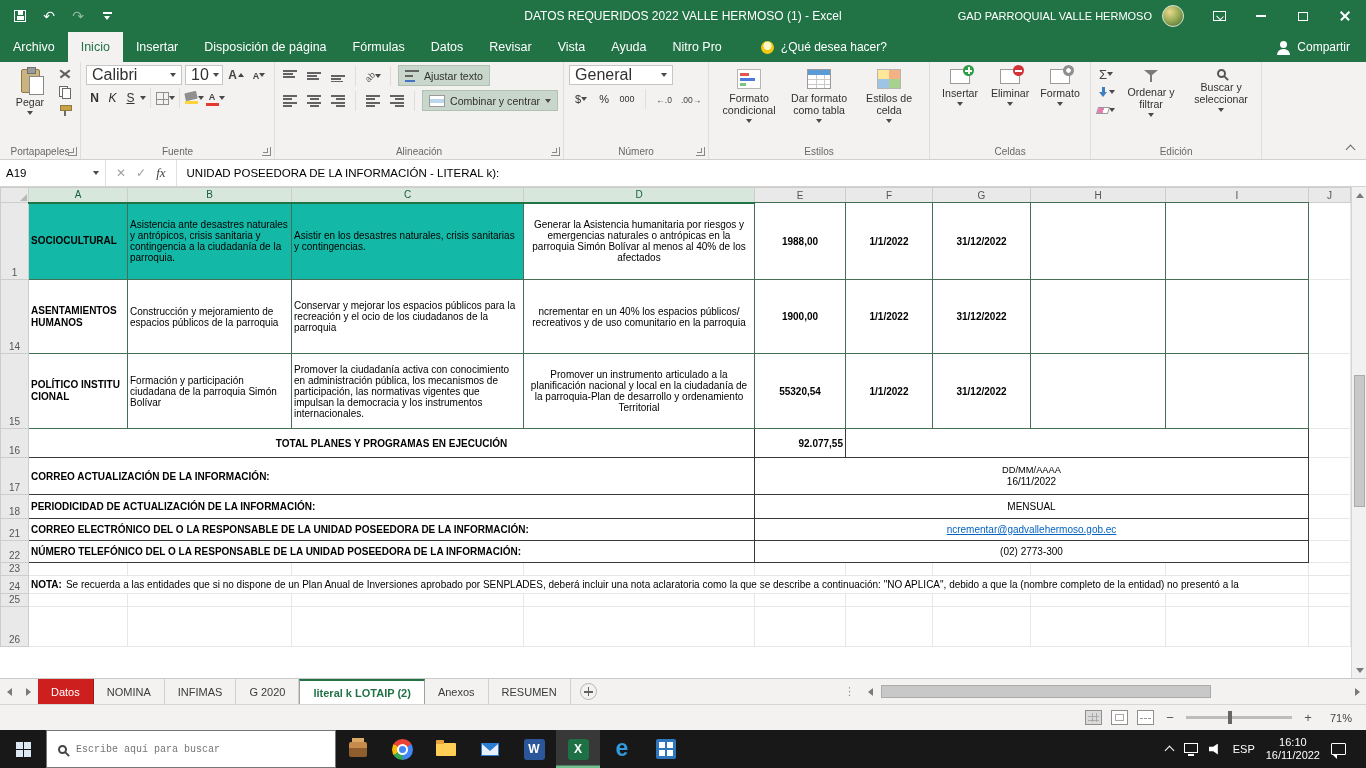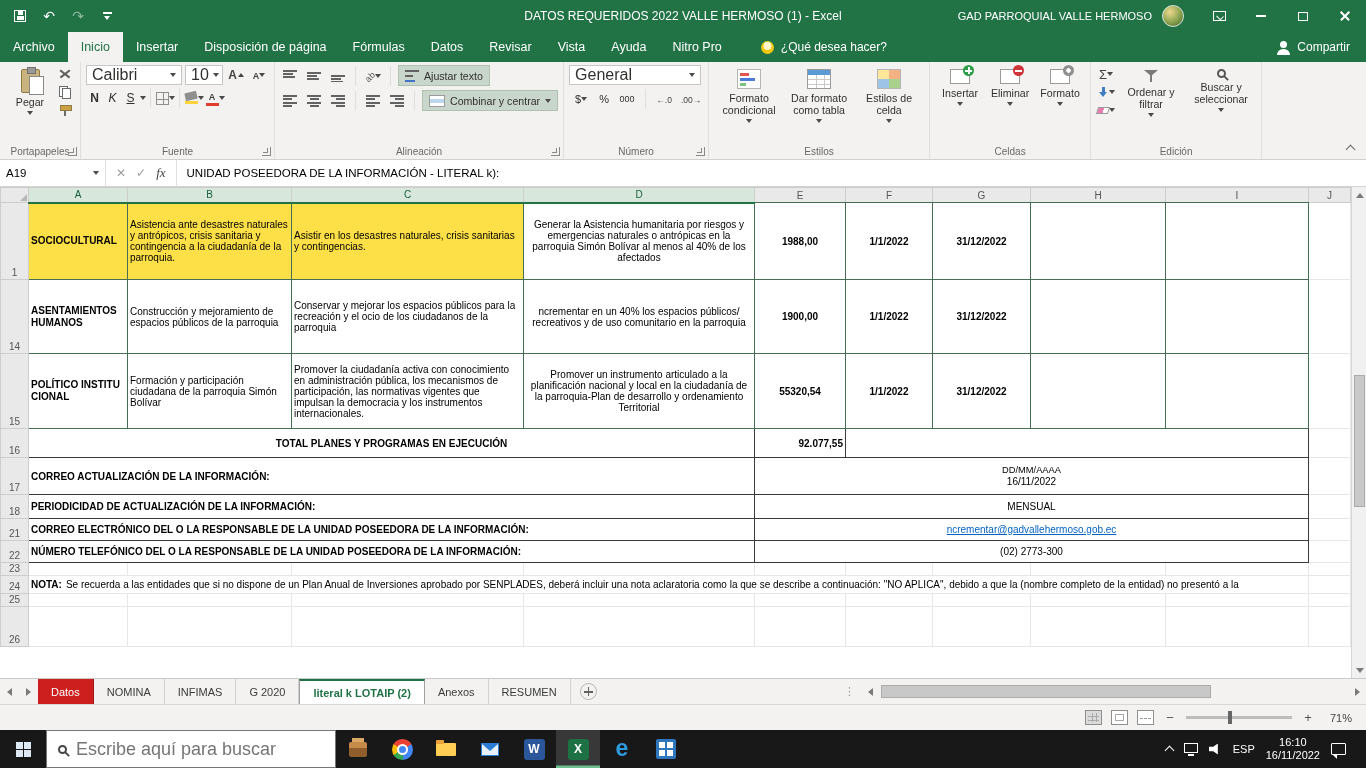--- a/index.html
+++ b/index.html
@@ -131,21 +131,21 @@
 .sheet td{border:1px solid #E7E7E7;padding:0 2px;overflow:hidden;font-size:10px;color:#000;vertical-align:middle}
 .sheet td.rh{background:#E9E9E9;border:1px solid #CDCDCD;color:#555;text-align:center;vertical-align:bottom;font-size:10px;padding:0 1px 1px}
 .sheet td.ch{background:#E9E9E9;border:1px solid #CDCDCD;color:#555;text-align:center;vertical-align:middle;height:15px}
 .sheet td.chg{border-bottom:1px solid #456F54}
 .sheet td.ch-sel{background:#D7E7DC;border-bottom:2px solid #217346;color:#17613B}
 .sheet td.rh-sel{background:#D7E7DC;border-right:2px solid #217346;color:#17613B}
 .sheet td.corner{position:relative}
 .sheet td.corner::after{content:"";position:absolute;right:1px;bottom:1px;border-left:7px solid transparent;border-bottom:7px solid #B7B7B7}
 .sheet td.bg{border:1px solid #456F54}
 .sheet td.b{border:1px solid #3a3a3a}
-.shade{background:#fde047}
+.shade{background:#14b8a6}
 .comp{font-weight:bold;font-size:10.5px;line-height:12px;word-break:break-all;padding:2px 3px;text-align:left}
 .desc{font-size:9.5px;line-height:11px;text-align:left;padding:2px 4px}
 .meta{font-size:9.5px;line-height:11px;text-align:center;padding:2px 4px}
 .amt{font-weight:bold;text-align:center;font-size:10.5px}
 .date{font-weight:bold;text-align:center;font-size:10px}
 .total-lbl{font-weight:bold;text-align:center;font-size:10.5px}
 .total-val{font-weight:bold;text-align:right;font-size:10.5px;padding-right:4px}
 .ilabel{font-weight:bold;font-size:10.3px;padding-left:4px;text-align:left}
 .ival{text-align:center;font-size:10.3px}
 .ival .sub{font-size:9.3px;line-height:11px}
@@ -192,21 +192,21 @@
 .zs-thumb{position:absolute;left:42px;top:-5px;width:4px;height:13px;background:#666}
 .zoomtxt{min-width:28px;text-align:right}
 
 
 .taskbar{height:38px;background:#181818;display:flex;align-items:stretch;color:#fff;flex:0 0 auto}
 .tstart{width:46px;display:flex;align-items:center;justify-content:center}
 .ic-win{width:15px;height:15px;background-repeat:no-repeat;background-image:linear-gradient(#DCE9F5,#DCE9F5),linear-gradient(#DCE9F5,#DCE9F5),linear-gradient(#DCE9F5,#DCE9F5),linear-gradient(#DCE9F5,#DCE9F5);background-size:7px 7px;background-position:0 0,8px 0,0 8px,8px 8px}
 .tsearch{width:290px;background:#fff;border:1px solid #767676;display:flex;align-items:center;gap:9px;padding:0 11px}
 .tsearch .ic-mag{border-color:#444}
 .tsearch .ic-mag::after{background:#444}
-.tsearch input{border:none;outline:none;background:transparent;font-size:18px;color:#000000;flex:1;font-family:Liberation Sans, sans-serif}
+.tsearch input{border:none;outline:none;background:transparent;font-size:10px;color:#000000;flex:1;font-family:Liberation Mono, monospace}
 .ticon{width:44px;display:flex;align-items:center;justify-content:center;position:relative}
 .ticon.active{background:rgba(255,255,255,.14);box-shadow:inset 0 -2.5px 0 #6FBF8F}
 .ap-box{width:18px;height:15px;background:linear-gradient(180deg,#C68A4B 0 40%,#8F5E2C 40%);border-radius:2px;position:relative}
 .ap-box::after{content:"";position:absolute;top:-4px;left:3px;width:12px;height:4px;background:#DBA866}
 .ap-chrome{width:21px;height:21px;border-radius:50%;background:conic-gradient(from -60deg,#EA4335 0 120deg,#4285F4 0 240deg,#34A853 0 300deg,#FBBC05 0);position:relative}
 .ap-chrome::after{content:"";position:absolute;inset:5px;background:#4285F4;border:2px solid #fff;border-radius:50%}
 .ap-folder{position:relative;width:20px;height:13px;background:#FFCE55;border-radius:1px}
 .ap-folder::before{content:"";position:absolute;top:-3px;left:0;width:8px;height:4px;background:#E8A33D;border-radius:1px 1px 0 0}
 .ap-mail{position:relative;width:18px;height:13px;background:#E8F1FB;border:1px solid #2B7CD3}
 .ap-mail::after{content:"";position:absolute;top:0;left:0;border-left:8px solid transparent;border-right:8px solid transparent;border-top:7px solid #2B7CD3}
@@ -405,21 +405,21 @@
               <span class="caret"></span>
             </span>
         </div>
       </div>
       <span class="glabel">Alineación</span>
       <span class="launcher"></span>
     </div>
 
     <div class="rgroup">
       <div class="col" style="gap:4px">
-        <span class="combo" style="width:132px">
+        <span class="combo" style="width:104px">
             <span>General</span>
             <span class="caret"></span>
           </span>
         <div class="row" style="gap:3px">
           <span class="minibtn" style="width:24px">
               <span>$</span>
               <span class="caret"></span>
             </span>
           <span class="minibtn" style="width:16px">%</span>
           <span class="minibtn" style="width:24px;font-size:9px">000</span>

